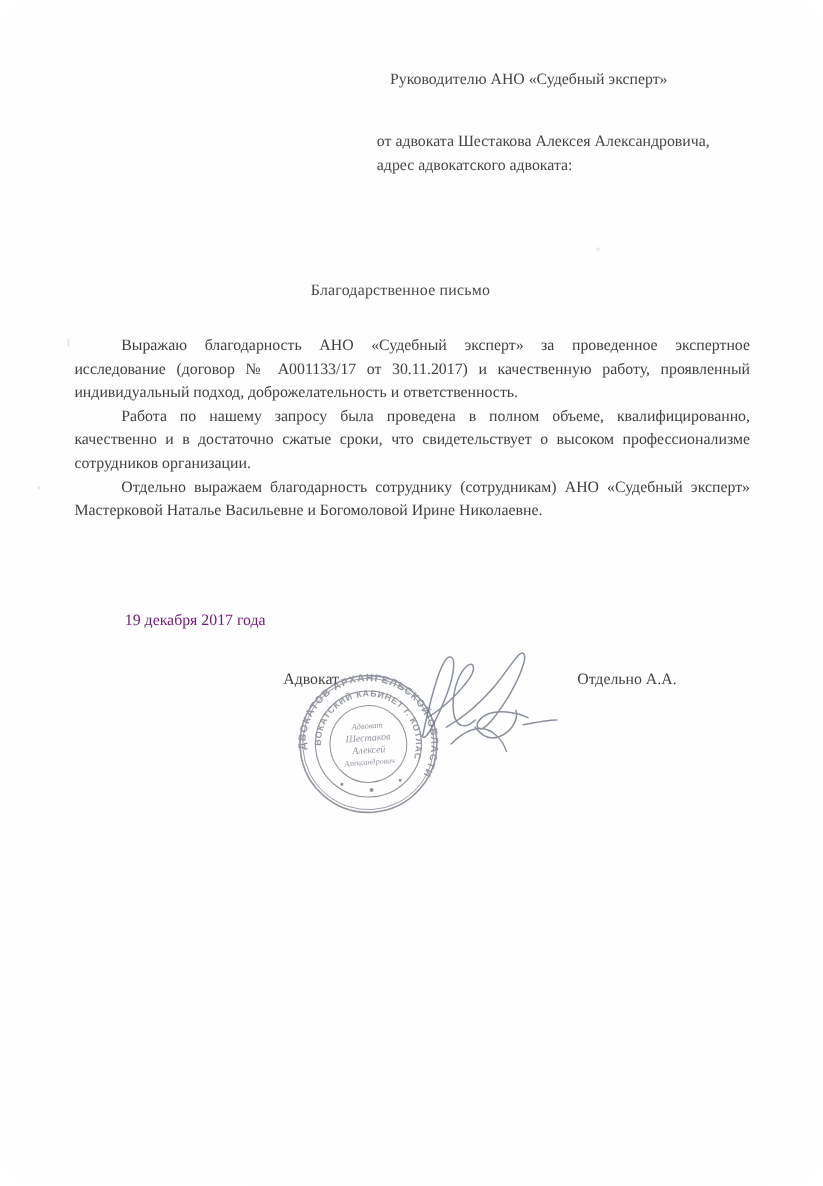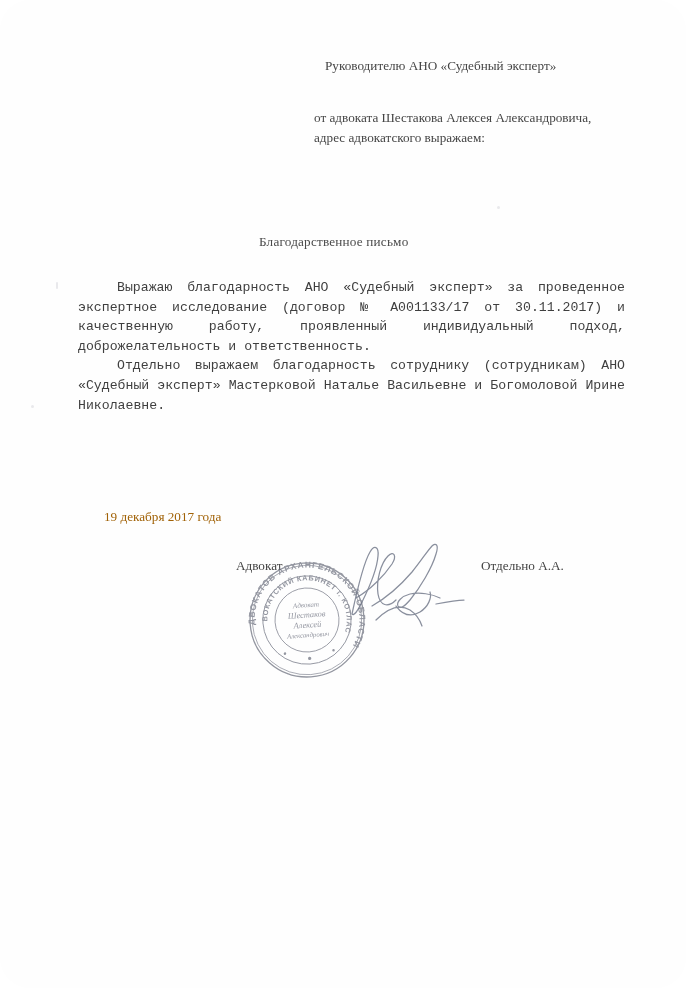--- a/index.html
+++ b/index.html
@@ -56,34 +56,33 @@
     position: absolute;
     left: 62px;
     top: 278px;
     width: 563px;
     font-size: 13.2px;
     line-height: 19.6px;
     text-align: justify;
     color: #3f3f3f;
   }
   .body-text p {
-    margin: 0 0 0 16px;
+    margin: 0 0 0 0;
     text-indent: 39px;
     text-align: justify;
     text-justify: inter-word;
-    font-family: Liberation Mono, monospace;
   }
 
   
   .date-line {
     position: absolute;
     left: 104px;
     top: 509px;
     font-size: 13.2px;
-    color: #a16207;
+    color: #701a75;
   }
 
   
   .sign-role {
     position: absolute;
     left: 236px;
     top: 558px;
     font-size: 13.2px;
     color: #434343;
   }
@@ -134,27 +133,28 @@
 <div class="page">
 
   <div class="speck" style="left:497px;top:206px;width:3px;height:3px;"></div>
   <div class="speck" style="left:31px;top:405px;width:3px;height:3px;"></div>
   <div class="speck" style="left:56px;top:282px;width:2px;height:7px;border-radius:1px;"></div>
 
   <div class="addressee-to">Руководителю АНО «Судебный эксперт»</div>
 
   <div class="sender-block">
     <div>от адвоката Шестакова Алексея Александровича,</div>
-    <div>адрес адвокатского выражаем:</div>
+    <div>адрес адвокатского адвоката:</div>
   </div>
 
   <div class="letter-title">Благодарственное письмо</div>
 
   <div class="body-text">
     <p>Выражаю благодарность АНО «Судебный эксперт» за проведенное экспертное исследование (договор № А001133/17 от 30.11.2017) и качественную работу, проявленный индивидуальный подход, доброжелательность и ответственность.</p>
+    <p>Работа по нашему запросу была проведена в полном объеме, квалифицированно, качественно и в достаточно сжатые сроки, что свидетельствует о высоком профессионализме сотрудников организации.</p>
     <p>Отдельно выражаем благодарность сотруднику (сотрудникам) АНО «Судебный эксперт» Мастерковой Наталье Васильевне и Богомоловой Ирине Николаевне.</p>
   </div>
 
   <div class="date-line">19 декабря 2017 года</div>
 
   <div class="sign-role">Адвокат</div>
   <div class="sign-name">Отдельно А.А.</div>
 
   <div class="stamp">
     <svg viewBox="0 0 200 200" xmlns="http://www.w3.org/2000/svg">

